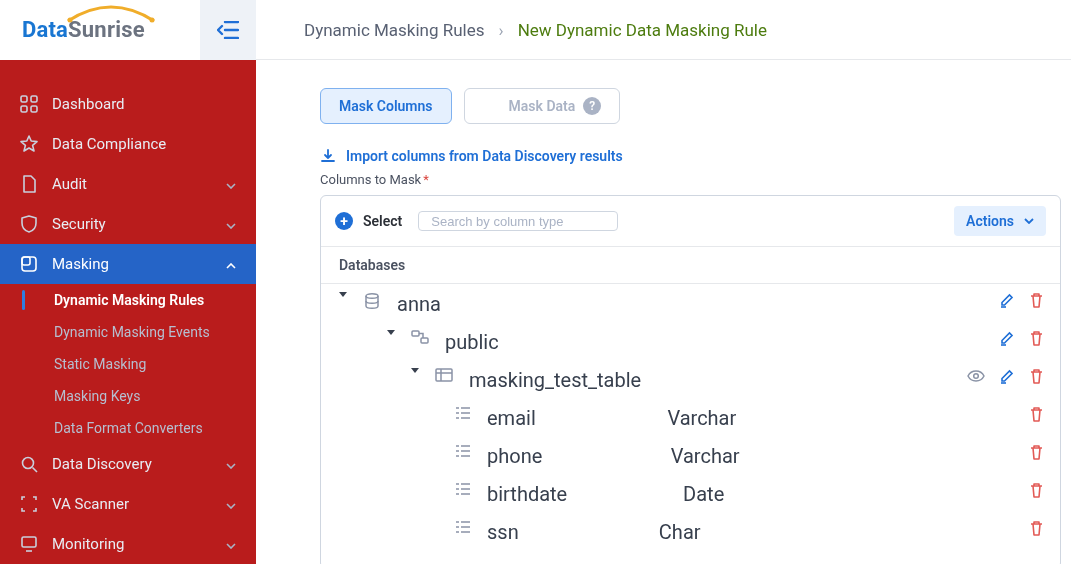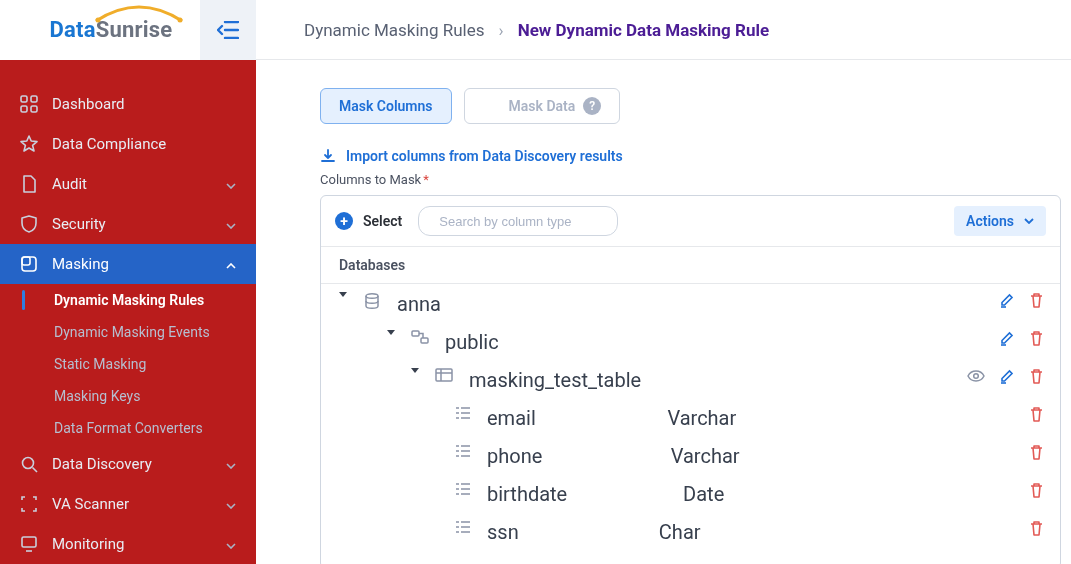--- a/index.html
+++ b/index.html
@@ -21,21 +21,20 @@
     border-bottom: 1px solid #e6e8eb;
     background: #fff;
   }
   .logo-area {
     width: 200px;
     height: 60px;
     display: flex;
     align-items: center;
     padding-left: 22px;
     background: #fff;
-    justify-content: center;
   }
   .brand { font-size: 22px; font-weight: 700; letter-spacing: 0.2px; }
   .brand .g1 { color: #1976d2; }
   .brand .g2 { color: #6c7380; }
   .collapse-btn {
     width: 56px;
     height: 60px;
     background: #eef2f7;
     display: flex;
     align-items: center;
@@ -45,21 +44,21 @@
   .breadcrumbs {
     display: flex;
     align-items: center;
     gap: 14px;
     padding-left: 48px;
     font-size: 17px;
     color: #596173;
   }
   .breadcrumbs .crumb-link { color: #596173; }
   .breadcrumbs .crumb-sep { color: #9aa3b2; }
-  .breadcrumbs .crumb-current { color: #4c1d95; font-weight: 700; }
+  .breadcrumbs .crumb-current { color: #4d7c0f; font-weight: 400; }
   .body {
     flex: 1;
     display: flex;
     min-height: 0;
   }
   .sidebar {
     width: 256px;
     background: #b91c1c;
     color: #c9d0dd;
     height: 100%;
@@ -168,23 +167,23 @@
     padding: 10px 14px;
     border-bottom: 1px solid #e6e8eb;
   }
   .plus-btn {
     width: 18px; height: 18px; border-radius: 50%; background: #1f6fd6;
     color: #fff; display: flex; align-items: center; justify-content: center;
     font-size: 14px; font-weight: 700; line-height: 1;
   }
   .select-label { font-weight: 600; color: #2b2f36; margin-right: 6px; }
   .search-box {
-    height: 30px; width: 200px;
-    border: 1px solid #cfd6e0; border-radius: 12px;
-    padding: 0 20px; font-size: 13px; color: #4b5261;
+    height: 20px; width: 200px;
+    border: 1px solid #cfd6e0; border-radius: 4px;
+    padding: 0 12px; font-size: 13px; color: #4b5261;
   }
   .search-box::placeholder { color: #aab3c5; }
   .actions-btn {
     margin-left: auto;
     height: 30px; padding: 8px 12px;
     background: #e5f0fe; border-radius: 4px;
     display: flex; align-items: center; gap: 10px;
     color: #1f6fd6; font-weight: 600; font-size: 14px;
   }
   .panel-header-row {

